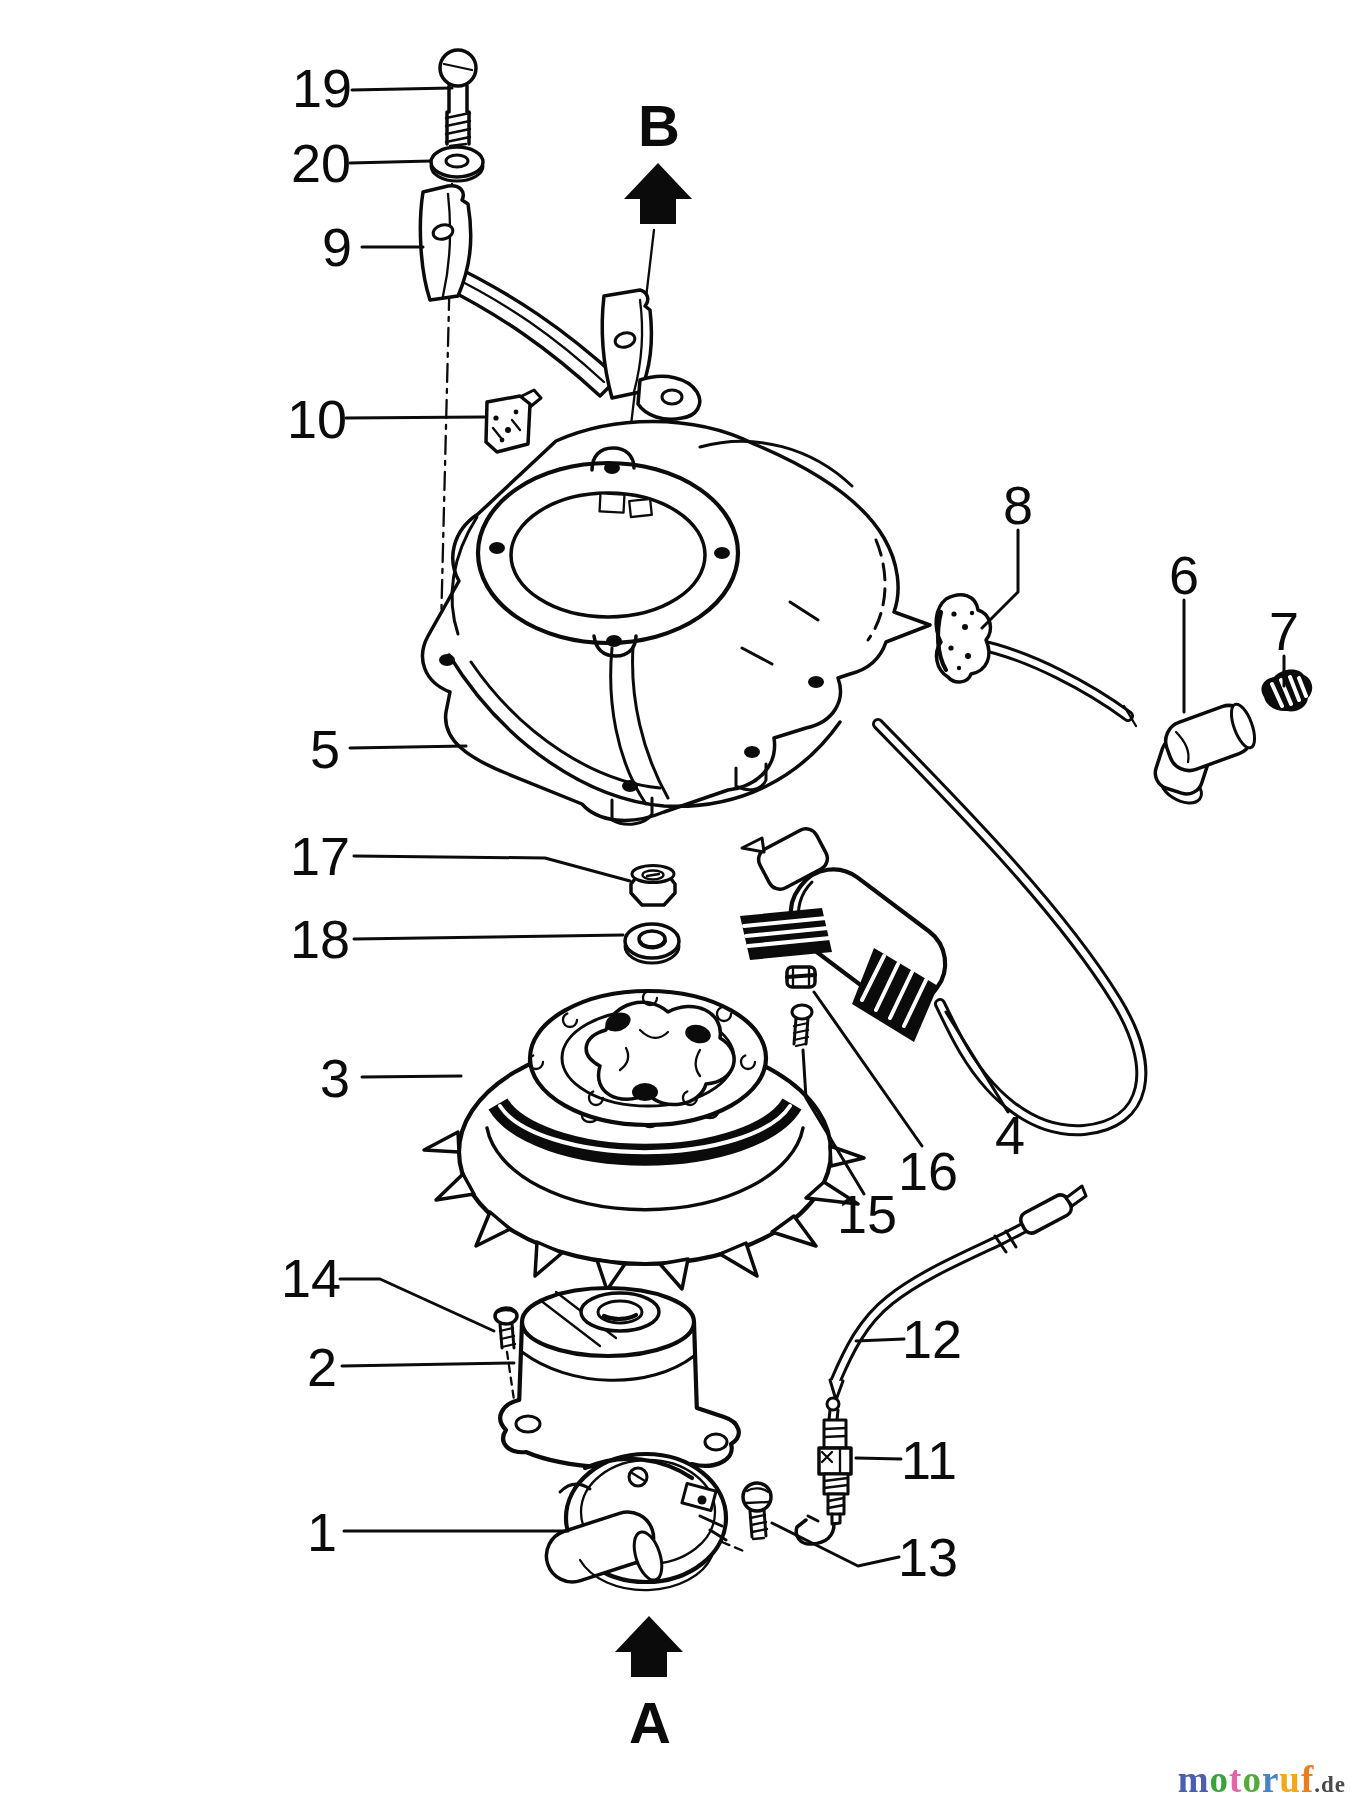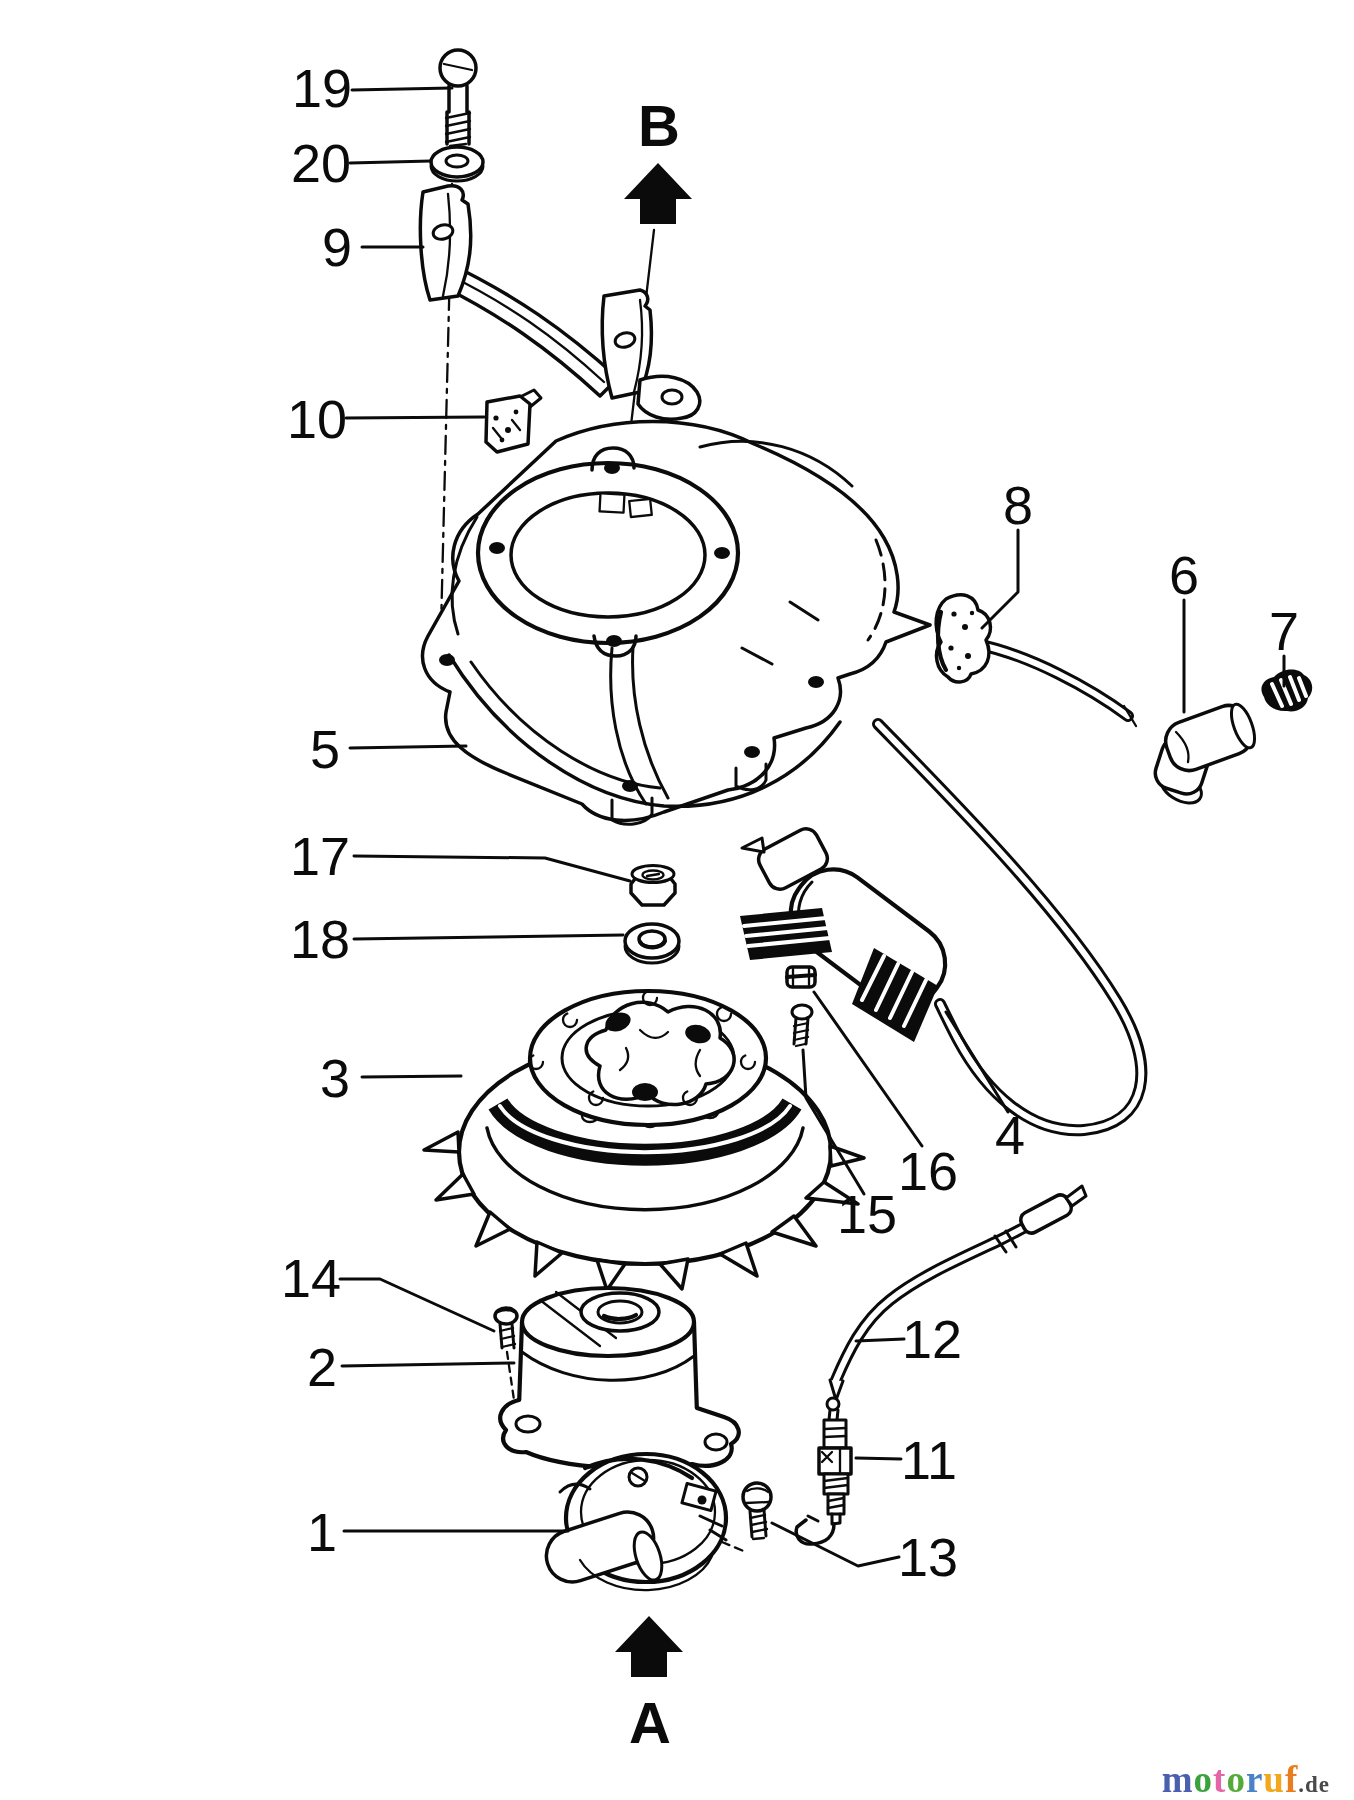--- a/index.html
+++ b/index.html
@@ -11,21 +11,21 @@
   .fb{fill:#0b0b0b;stroke:none;}
   .thin{stroke-width:2.3;}
   .mid{stroke-width:3;}
   .thick{stroke-width:4.2;}
   .wire{fill:none;stroke:#0b0b0b;stroke-width:12;stroke-linecap:round;}
   .wirecore{fill:none;stroke:#ffffff;stroke-width:6;stroke-linecap:round;}
   .ws{stroke:#ffffff;stroke-width:4;fill:none;stroke-linecap:round;}
   .num{font-family:"Liberation Sans",sans-serif;font-size:54px;fill:#0b0b0b;
        text-anchor:middle;dominant-baseline:central;}
   .letter{font-size:58px;font-weight:bold;}
-  .watermark{position:absolute;right:24px;bottom:2px;font-family:"Liberation Serif",serif;
+  .watermark{position:absolute;right:8px;bottom:2px;font-family:"Liberation Serif",serif;
              font-weight:bold;font-size:37px;line-height:1;letter-spacing:1px;}
   .watermark .suffix{font-size:23px;font-weight:bold;}
 </style>
 </head>
 <body>
 
 <div class="stage">
 <svg viewBox="0 0 1354 1800">
 
   <path d="M 452 184 L 441 628" class="ln thin" stroke-dasharray="18 7 4 7"></path>

